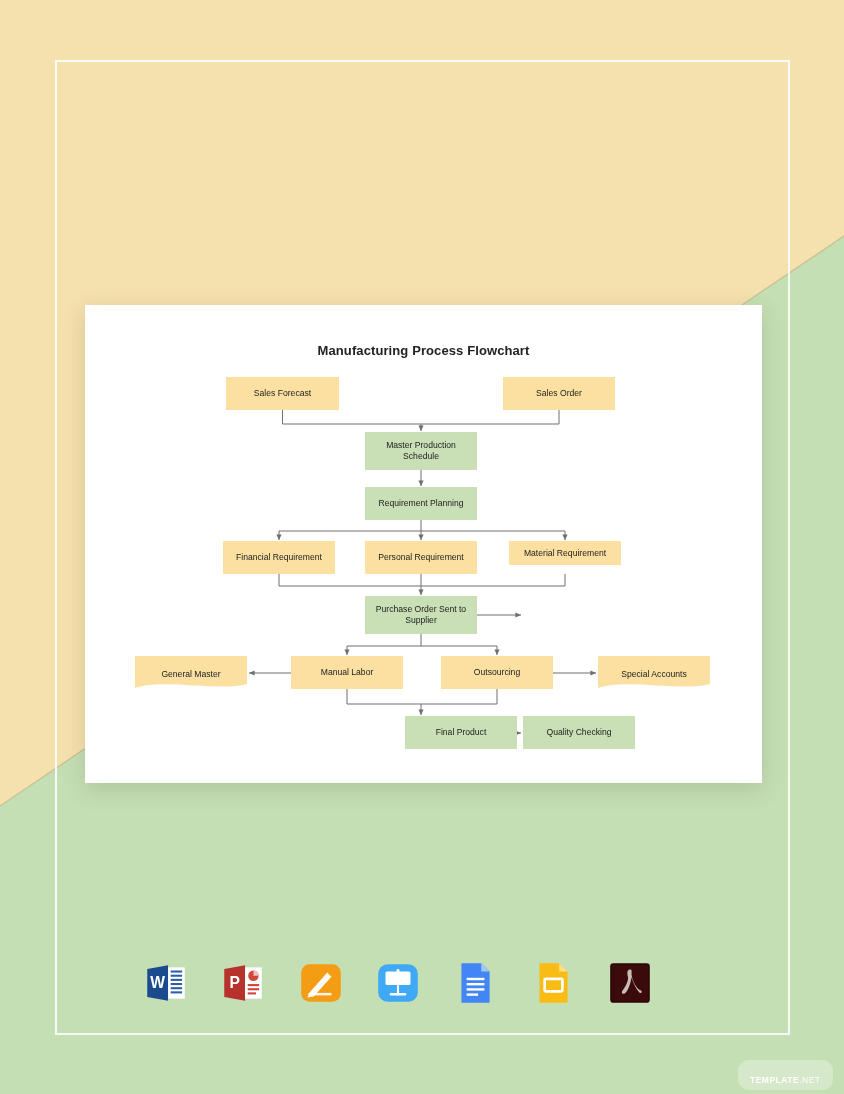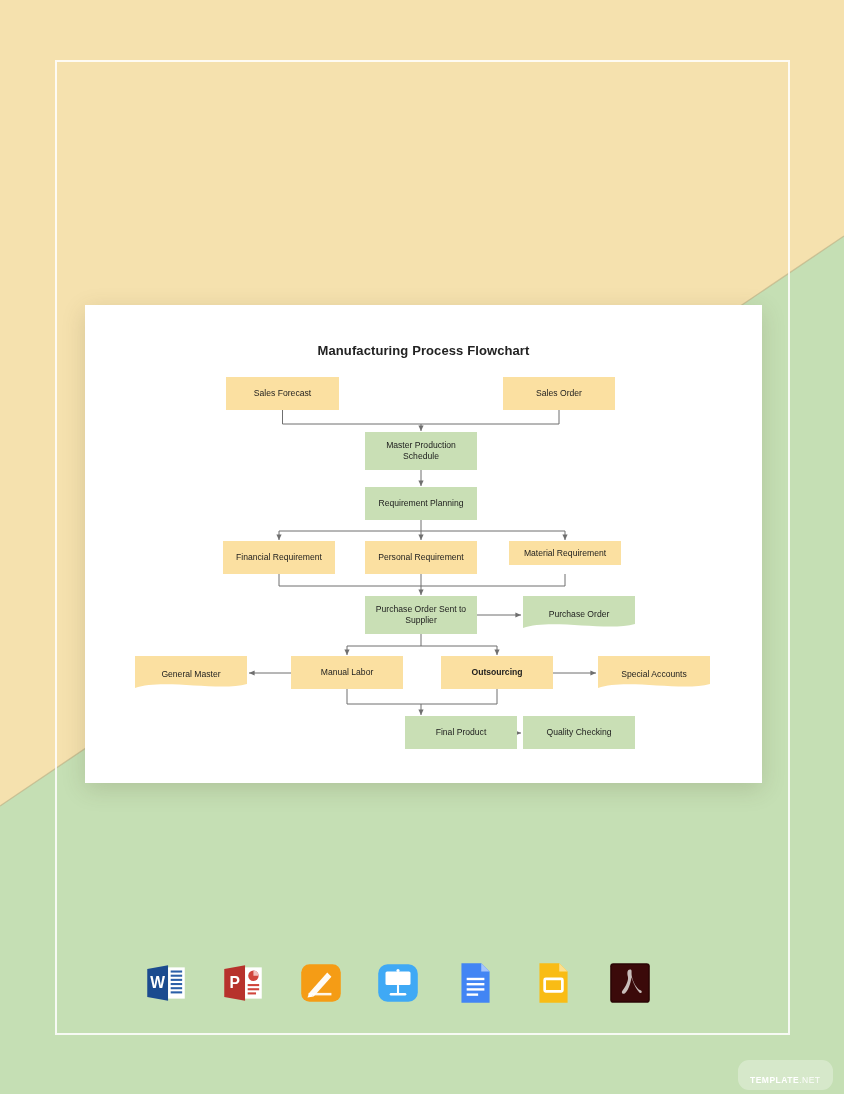--- a/index.html
+++ b/index.html
@@ -169,39 +169,33 @@
       </div>
 
       <div class="node yellow" style="left:424px;top:236px;width:112px;height:24px;">
         <span class="lbl">Material Requirement</span>
       </div>
 
       <div class="node green" style="left:280px;top:291px;width:112px;height:38px;">
         <span class="lbl">Purchase Order Sent to Supplier</span>
       </div>
 
-      <div class="node doc" style="left:438px;top:291px;width:112px;height:36px;">
-        <svg class="docfill" viewBox="0 0 112 36" preserveAspectRatio="none">
-          <path d="M0,0 L112,0 L112,28 C84,36 28,22 0,32 Z" fill="#C9DFB5"></path>
-        </svg>
-        <span class="lbl">Purchase Order</span>
-      </div>
 
       <div class="node doc" style="left:50px;top:351px;width:112px;height:36px;">
         <svg class="docfill" viewBox="0 0 112 36" preserveAspectRatio="none">
           <path d="M0,0 L112,0 L112,28 C84,36 28,22 0,32 Z" fill="#FBE0A1"></path>
         </svg>
         <span class="lbl">General Master</span>
       </div>
 
       <div class="node yellow" style="left:206px;top:351px;width:112px;height:33px;">
         <span class="lbl">Manual Labor</span>
       </div>
 
-      <div class="node yellow" style="left:356px;top:351px;width:112px;height:33px;font-weight:bold;">
+      <div class="node yellow" style="left:356px;top:351px;width:112px;height:33px;">
         <span class="lbl">Outsourcing</span>
       </div>
 
       <div class="node doc" style="left:513px;top:351px;width:112px;height:36px;">
         <svg class="docfill" viewBox="0 0 112 36" preserveAspectRatio="none">
           <path d="M0,0 L112,0 L112,28 C84,36 28,22 0,32 Z" fill="#FBE0A1"></path>
         </svg>
         <span class="lbl">Special Accounts</span>
       </div>
 

